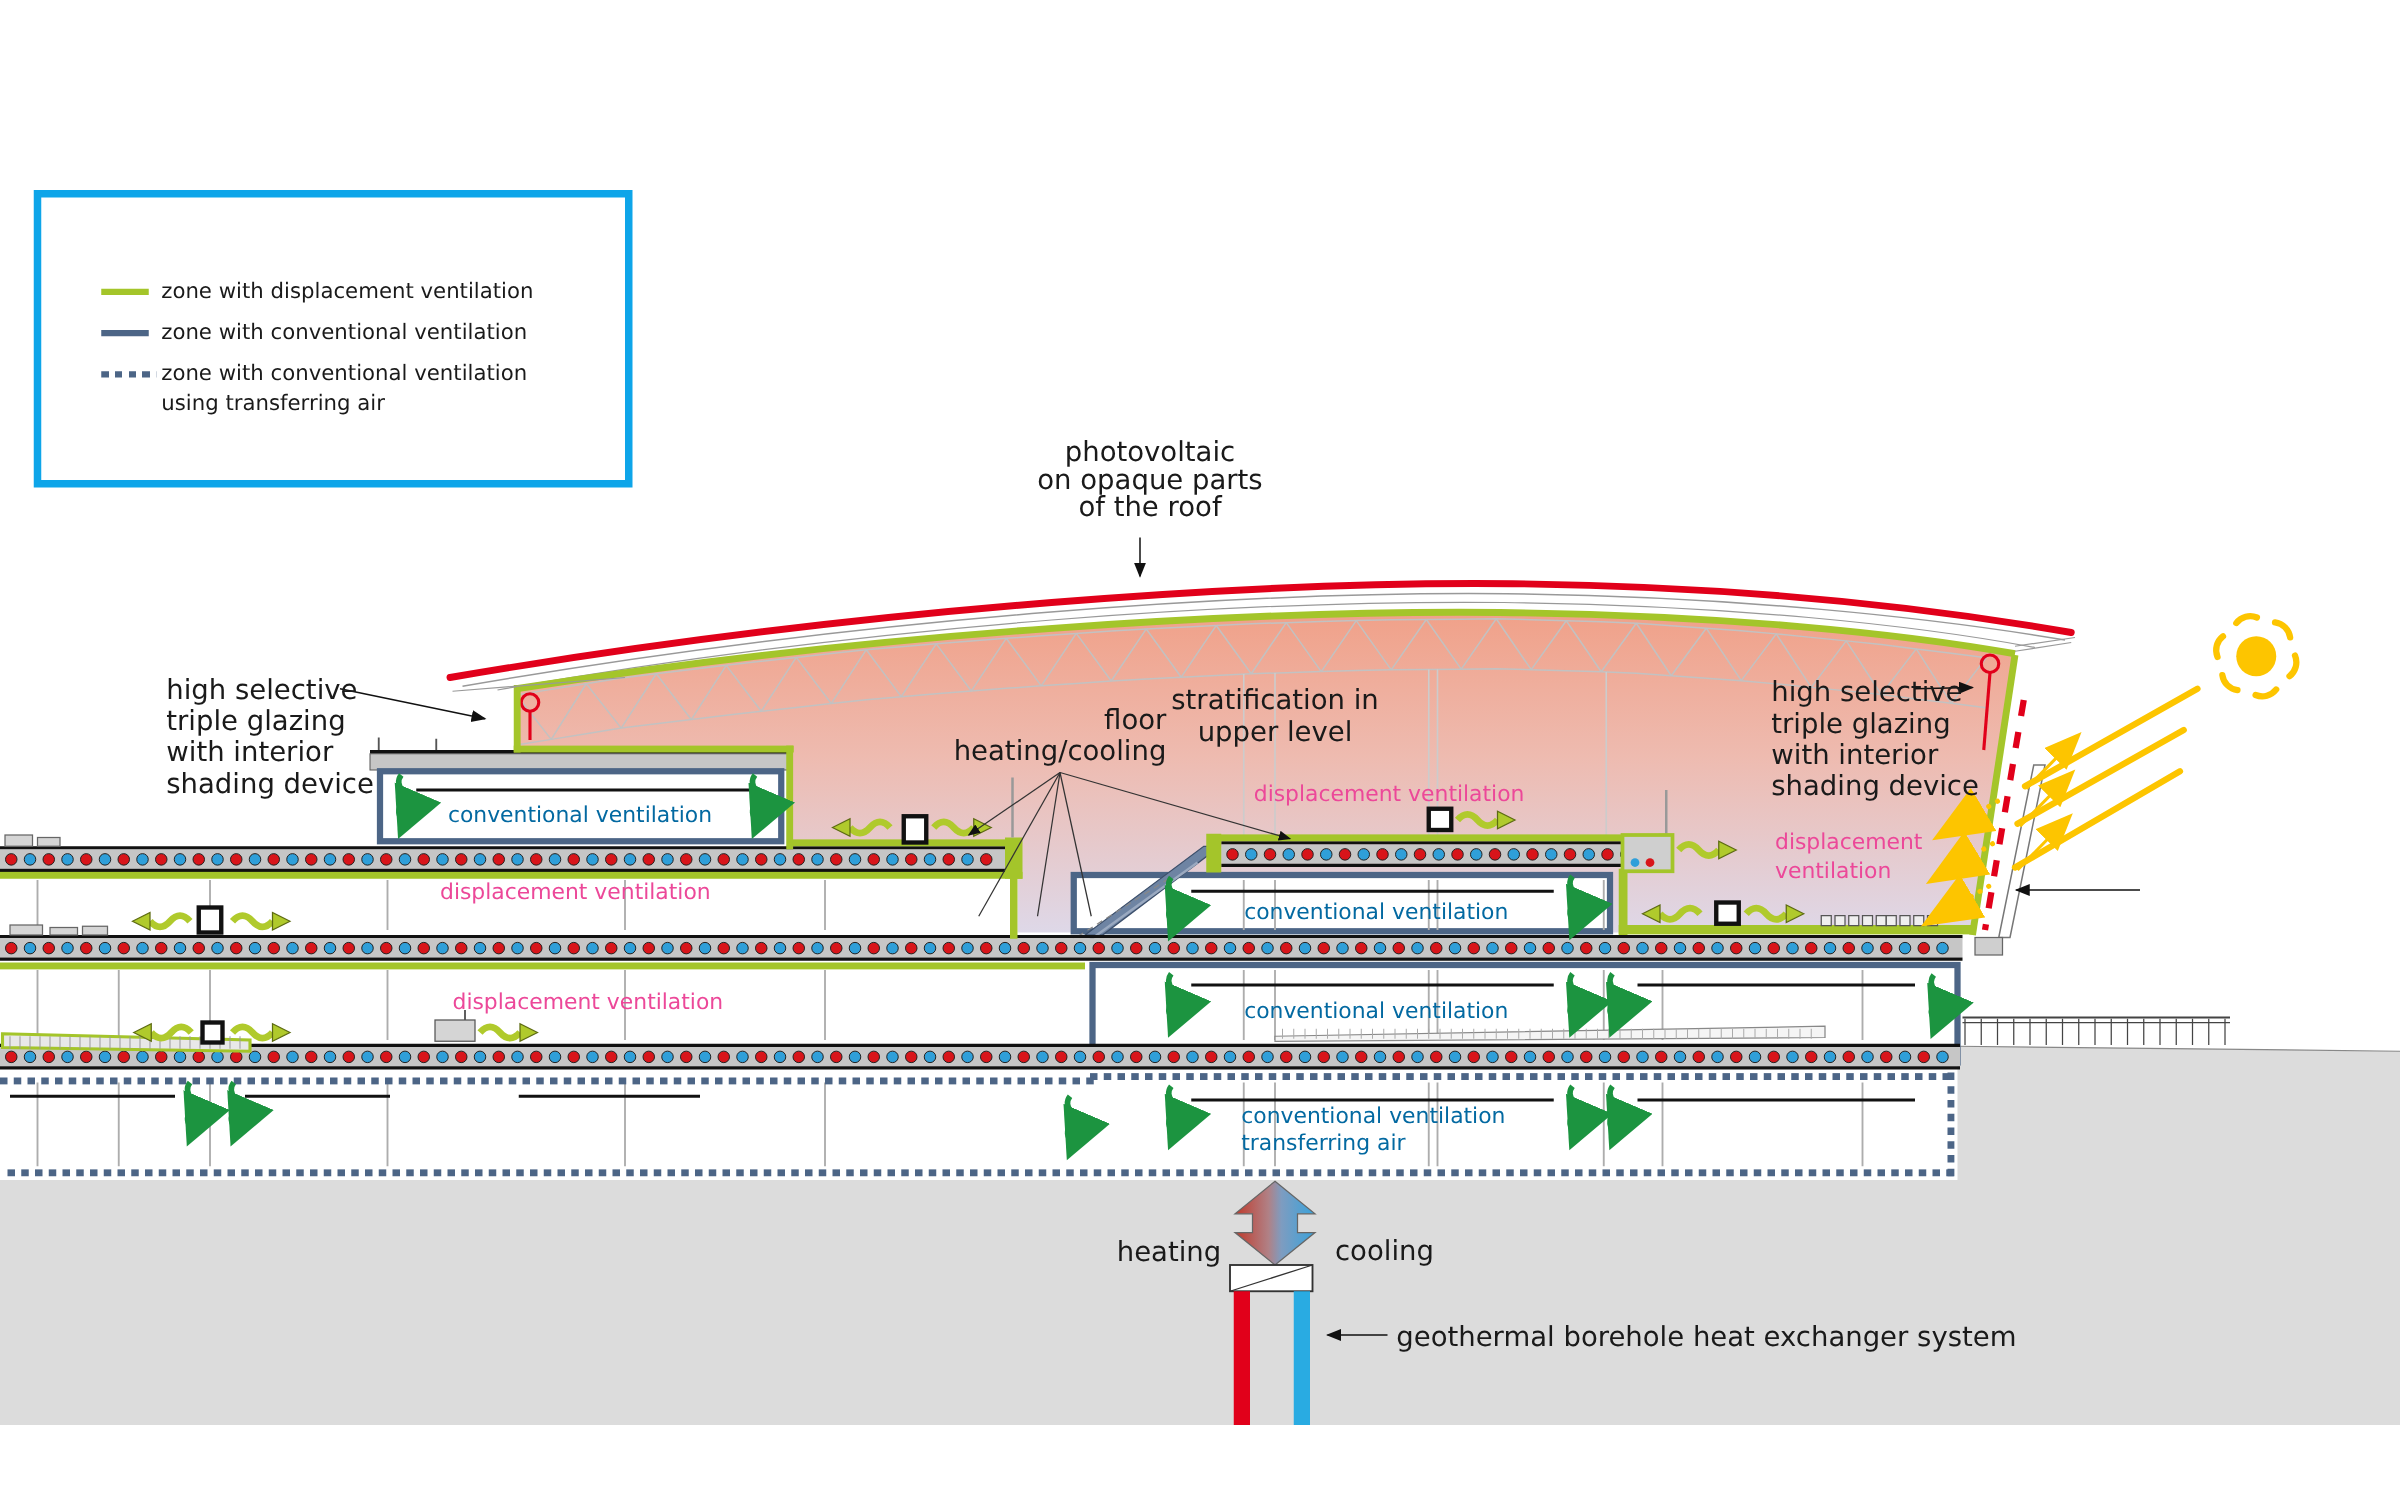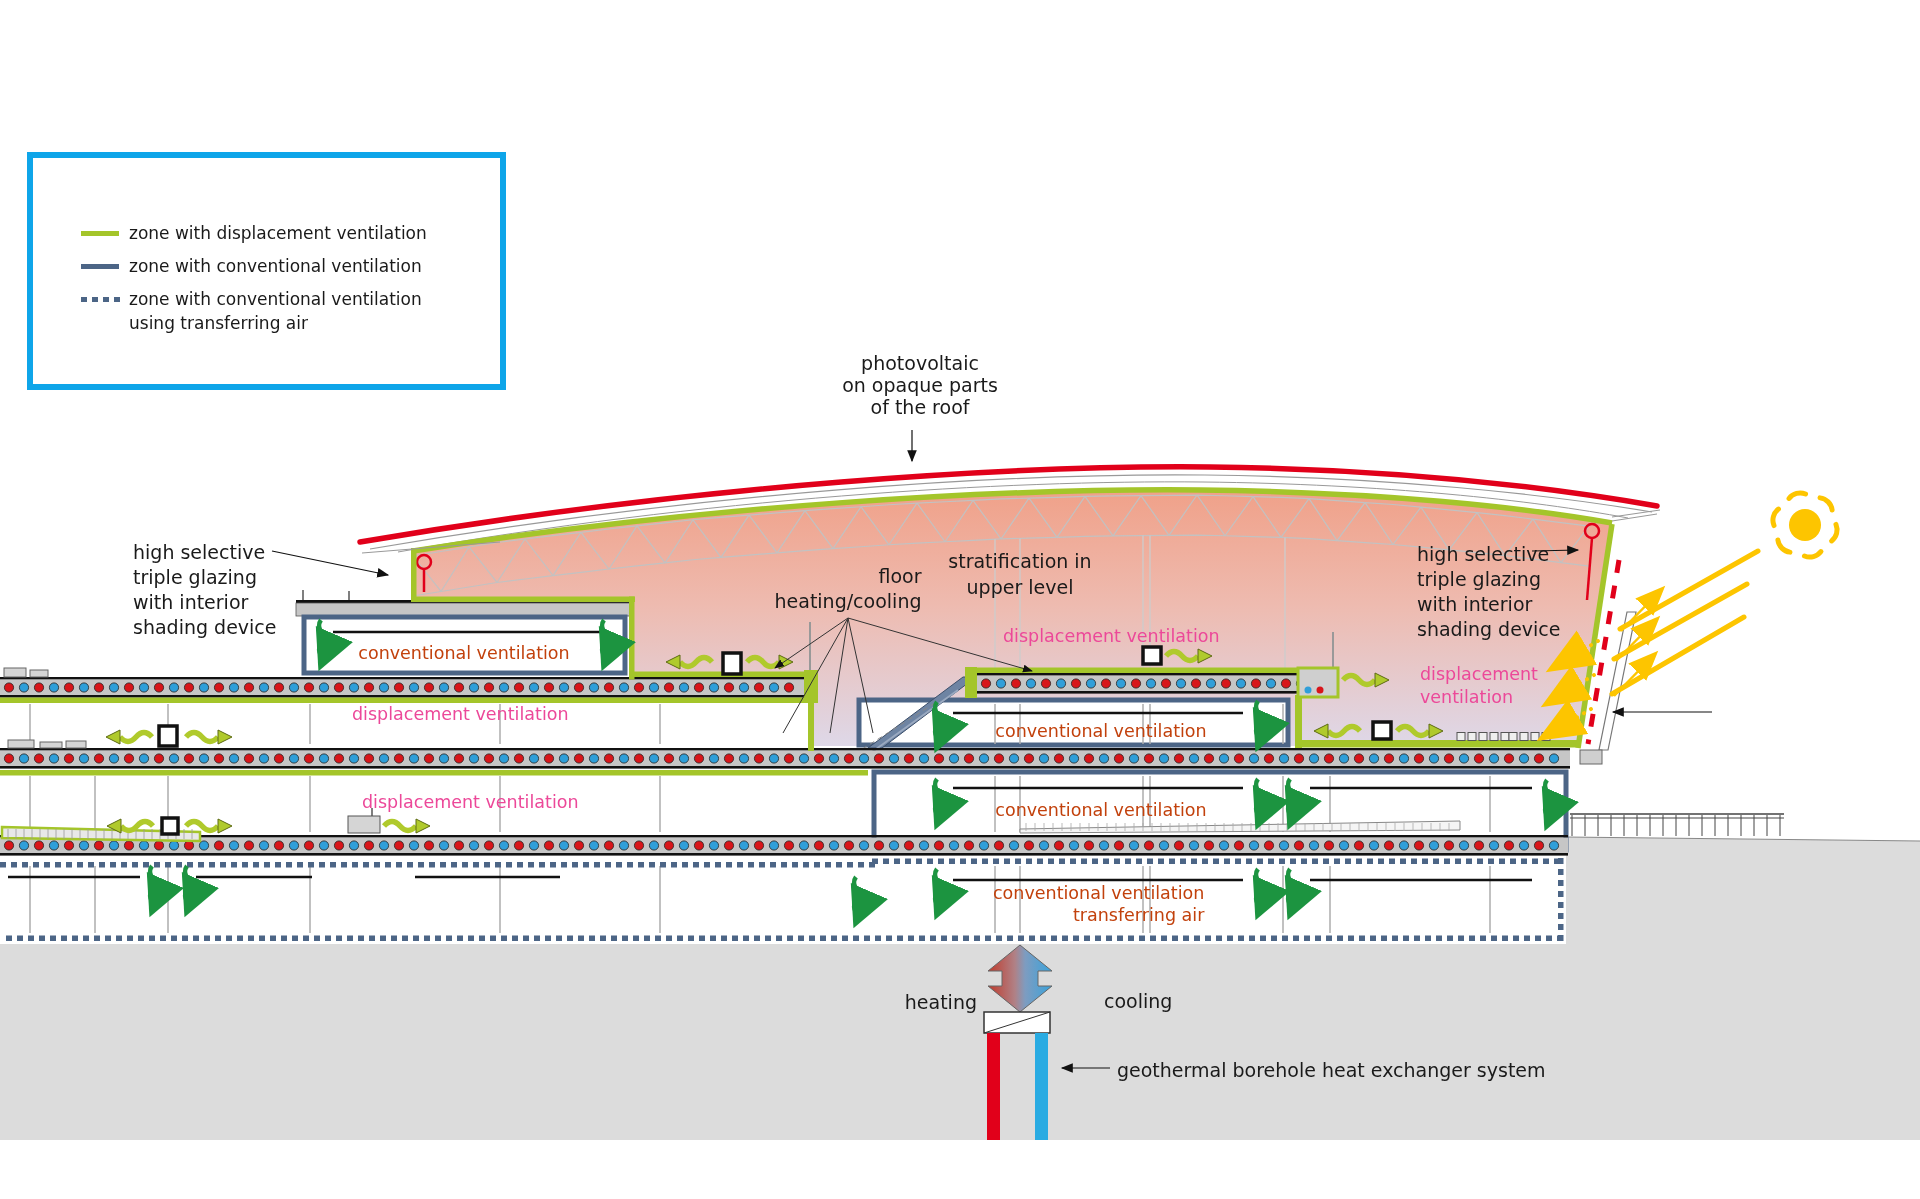--- a/index.html
+++ b/index.html
@@ -1,23 +1,23 @@
 <!DOCTYPE html>
 <html><head>
 <meta charset="utf-8">
 <style>
   html,body{margin:0;padding:0;background:#fff;}
   .stage{position:relative;width:1920px;height:1199px;background:#ffffff;
          font-family:"DejaVu Sans",sans-serif;overflow:hidden;color:#1a1a1a;}
   svg#scene{position:absolute;left:0;top:0;}
-  .lbl{position:absolute;font-size:19px;line-height:25px;white-space:nowrap;}
+  .lbl{position:absolute;font-size:22px;line-height:25px;white-space:nowrap;}
   .ctr{transform:translateX(-50%);text-align:center;}
   .ctrxy{transform:translate(-50%,-50%);text-align:center;}
   .green{color:#ec4899;}
-  .blue{color:#c2410c;text-align:right;}
+  .blue{color:#0369a1;}
   .tight{line-height:22px;}
   .roomlbl{font-size:17.5px;}
   
   .legend{position:absolute;left:27px;top:152px;width:467px;height:226px;
           border:6px solid #0ea5e9;background:#fff;}
   .legend-row{position:absolute;left:0;width:100%;}
   .swatch{position:absolute;left:48px;top:-2px;width:38px;height:5px;}
   .sw-green{background:#a4c52a;}
   .sw-navy{background:#4c6586;}
   .sw-dotted{width:44px;background:repeating-linear-gradient(90deg,#4c6586 0 6px,transparent 6px 11px);}
@@ -1034,15 +1034,15 @@
   </div>
   <div class="lbl green roomlbl" style="left:352px;top:702px;">displacement ventilation</div>
   <div class="lbl green roomlbl" style="left:362px;top:790px;">displacement ventilation</div>
   <div class="lbl green roomlbl" style="left:1003px;top:624px;">displacement ventilation</div>
   <div class="lbl green roomlbl" style="left:1420px;top:663px;line-height:23px;">
     <div>displacement</div>
     <div>ventilation</div>
   </div>
 
   <div class="lbl" style="left:977px;top:942px;transform:translateX(-100%);margin-top:48px;">heating</div>
-  <div class="lbl" style="left:1068px;top:989px;margin-left:36px;">cooling</div>
+  <div class="lbl" style="left:1068px;top:989px;">cooling</div>
   <div class="lbl" style="left:1117px;top:1058px;">geothermal borehole heat exchanger system</div>
 </div>
 
 </body></html>

